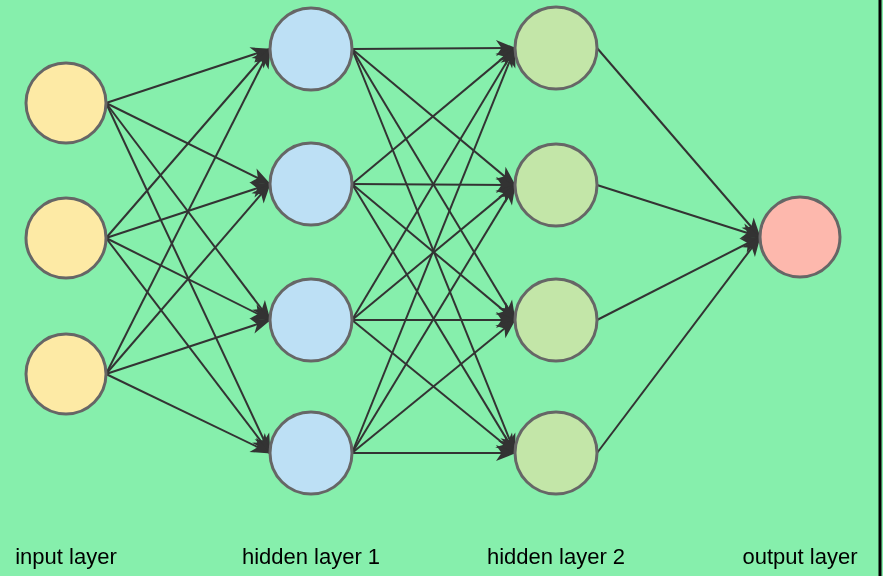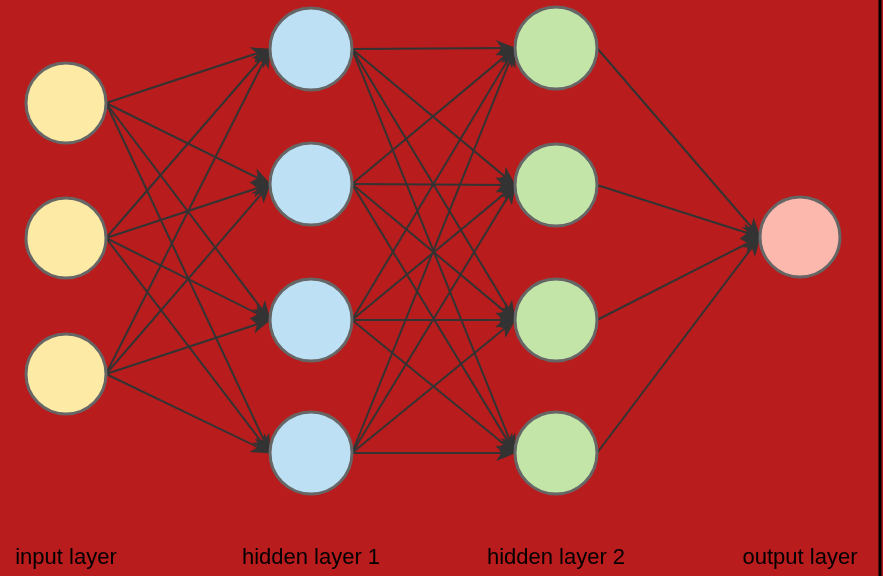--- a/index.html
+++ b/index.html
@@ -5,21 +5,21 @@
   html, body {
     margin: 0;
     padding: 0;
     background: #ffffff;
     font-family: "Liberation Sans", sans-serif;
   }
   .stage {
     position: relative;
     width: 883px;
     height: 576px;
-    background: #b91c1c;
+    background: #86efac;
     overflow: hidden;
   }
   svg {
     display: block;
   }
   text.layer-label {
     font-family: "Liberation Sans", sans-serif;
     font-weight: 400;
   }
 </style>

